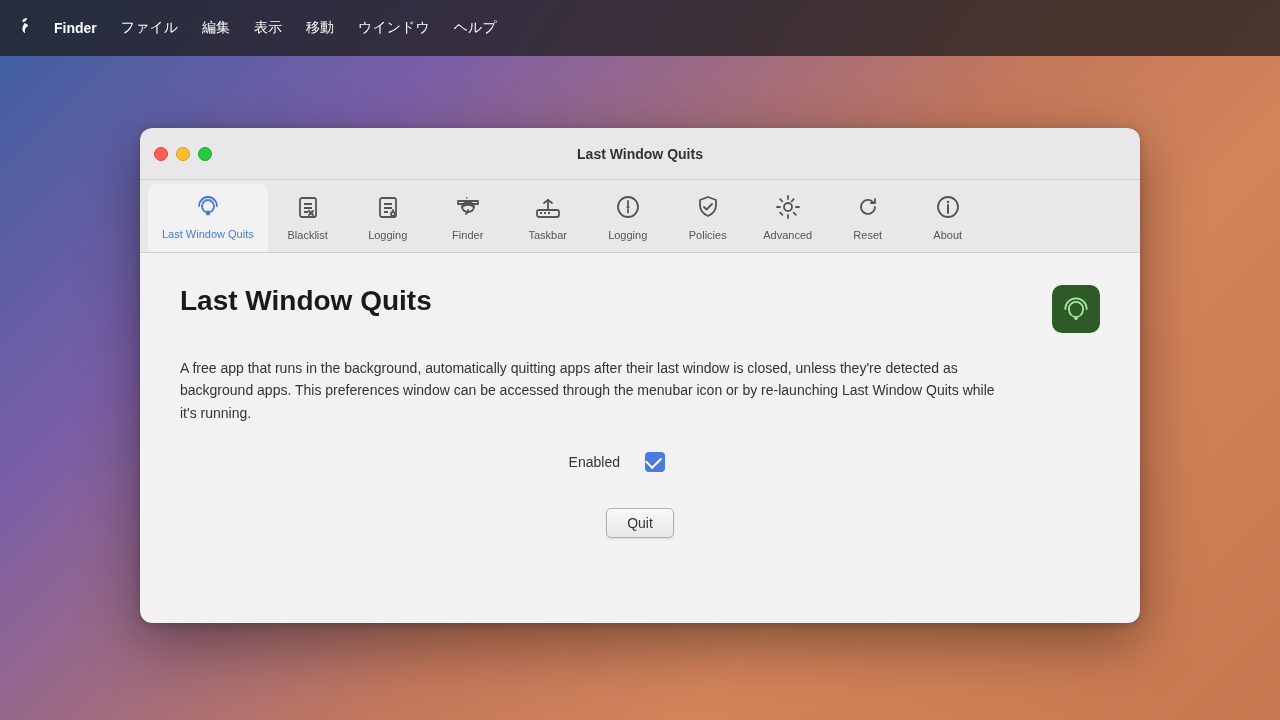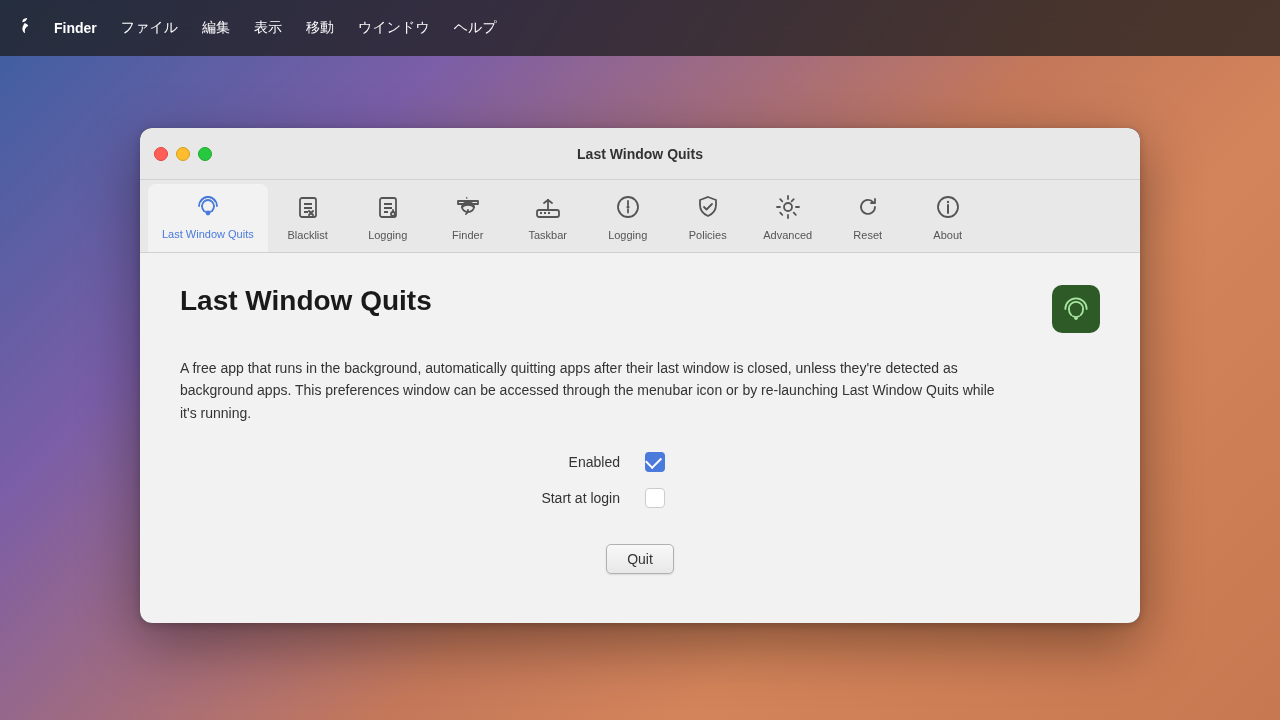--- a/index.html
+++ b/index.html
@@ -439,24 +439,20 @@
       </div>
     </div>
 
     <p class="content-description">A free app that runs in the background, automatically quitting apps after their last window is closed, unless they're detected as background apps. This preferences window can be accessed through the menubar icon or by re-launching Last Window Quits while it's running.</p>
 
     <div class="settings-area">
       <div class="setting-row">
         <span class="setting-label">Enabled</span>
         <div class="checkbox-enabled"></div>
       </div>
-      <div class="setting-row">
-        <span class="setting-label">Start at login</span>
-        <div class="checkbox-empty"></div>
-      </div>
     </div>
 
     <div class="button-area">
       <button class="quit-button">Quit</button>
     </div>
 
   </div>
 </div>
 
 </body></html>

